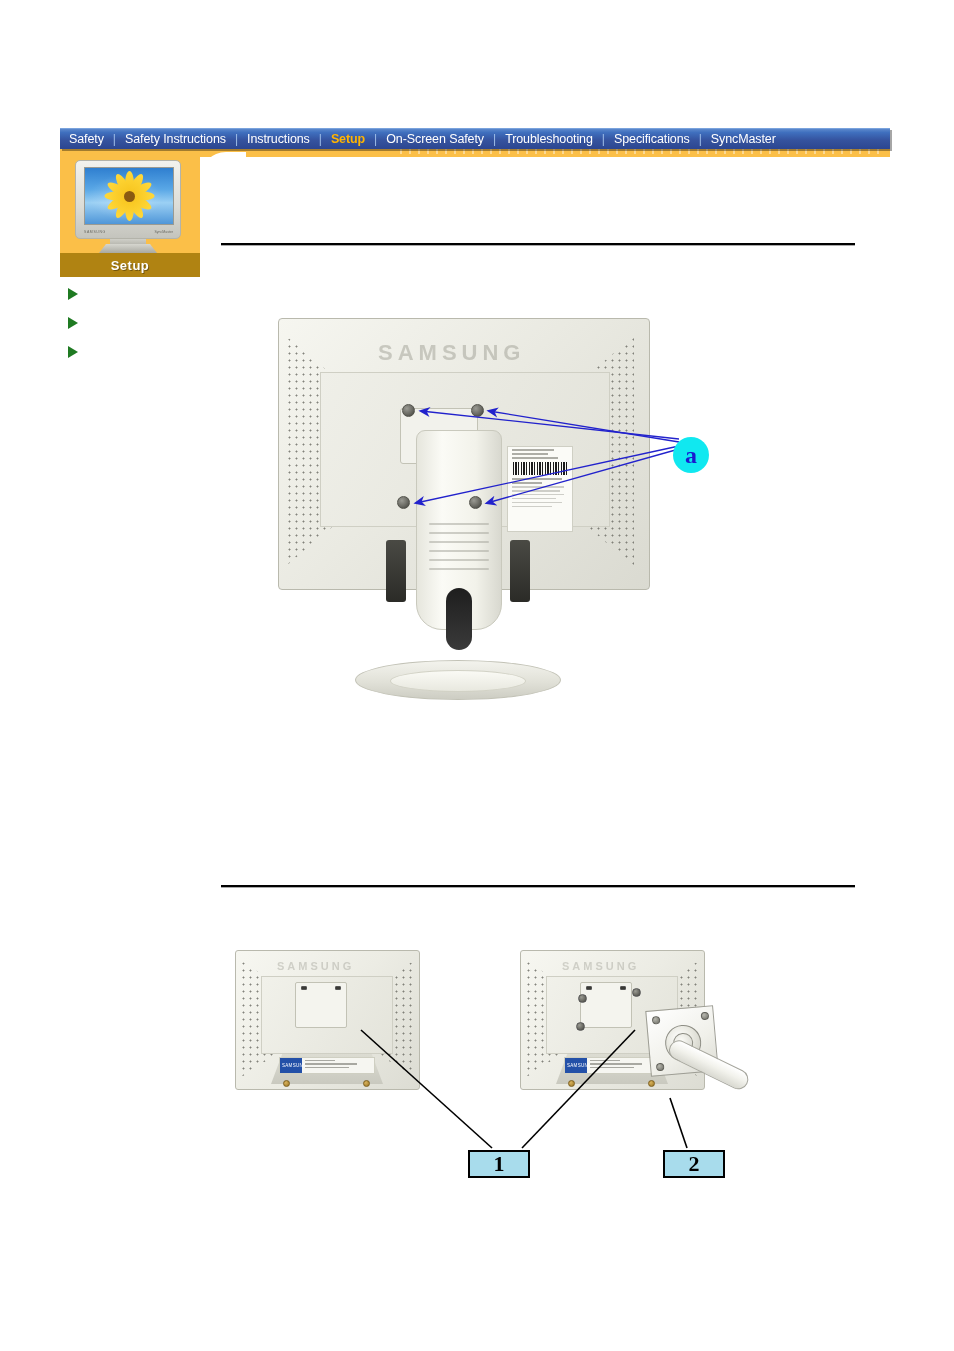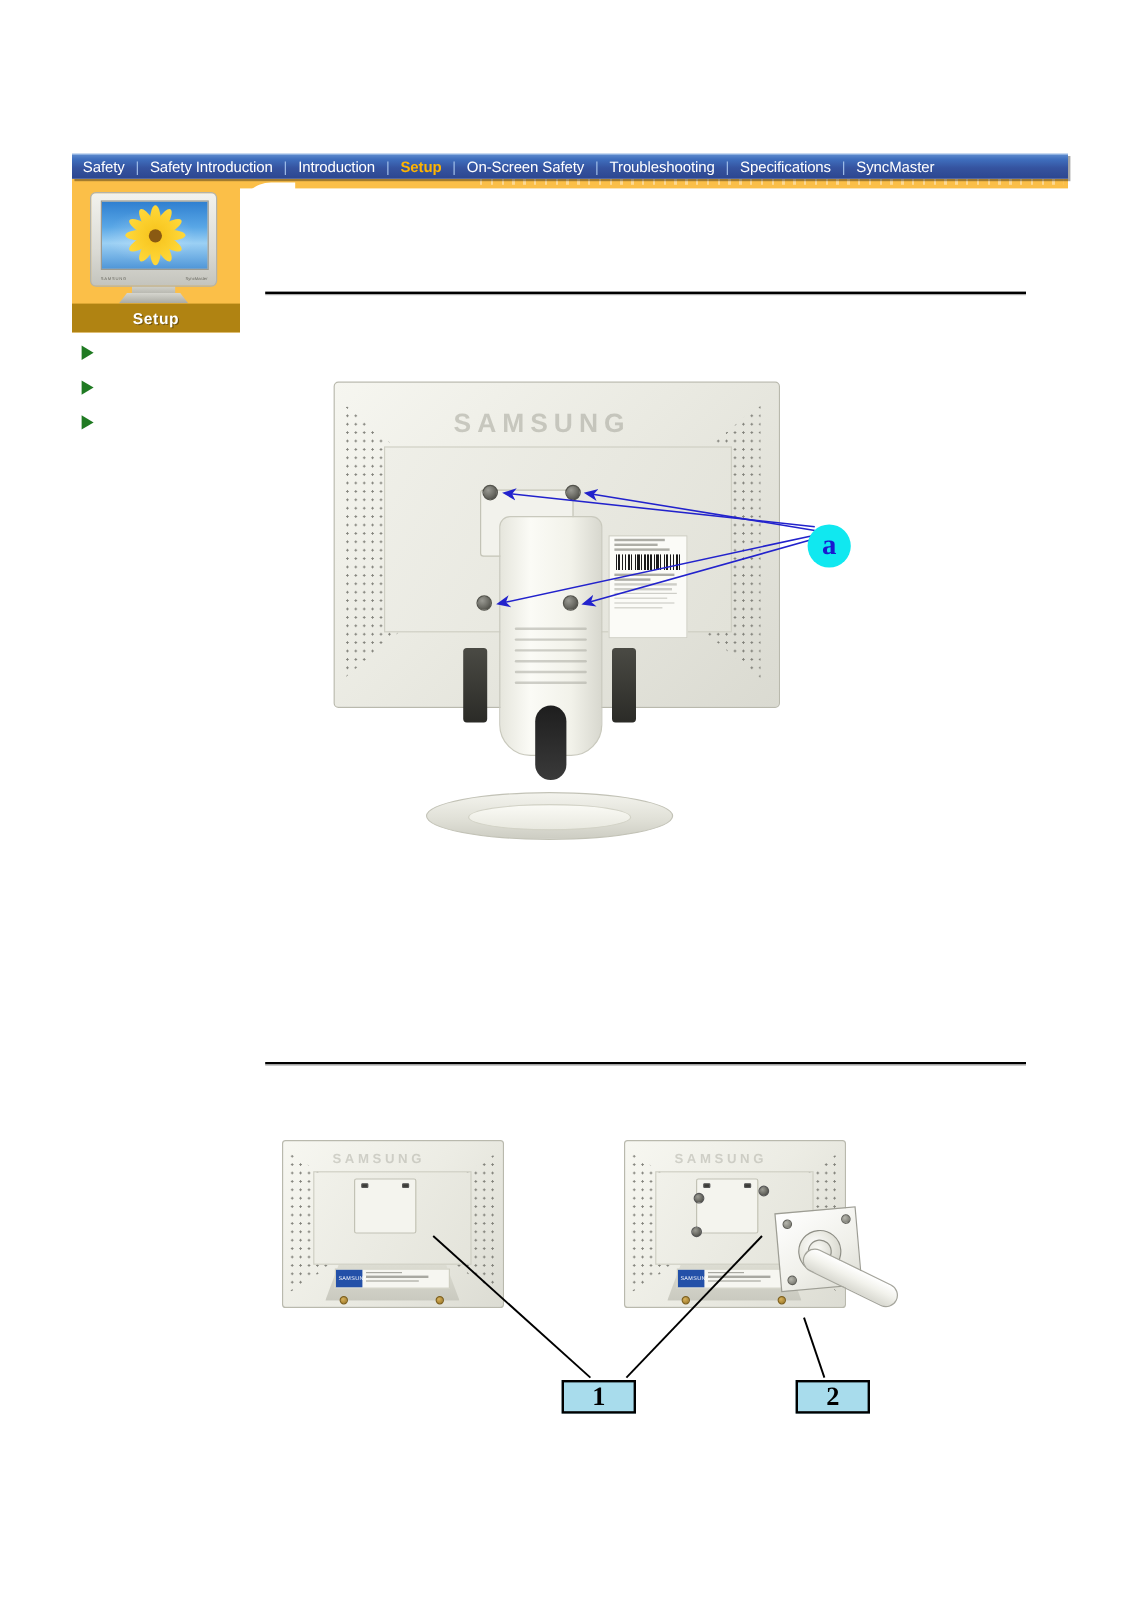--- a/index.html
+++ b/index.html
@@ -556,23 +556,23 @@
     overflow: visible;
     z-index: 5;
   }
 </style>
 </head>
 <body>
 
 <div id="navbar">
     <span class="nav-item">Safety</span>
     <span class="nav-sep">|</span>
-    <span class="nav-item">Safety Introduction</span>
+    <span class="nav-item">Safety Instructions</span>
     <span class="nav-sep">|</span>
-    <span class="nav-item">Introduction</span>
+    <span class="nav-item">Instructions</span>
     <span class="nav-sep">|</span>
     <span class="nav-item active">Setup</span>
     <span class="nav-sep">|</span>
     <span class="nav-item">On-Screen Safety</span>
     <span class="nav-sep">|</span>
     <span class="nav-item">Troubleshooting</span>
     <span class="nav-sep">|</span>
     <span class="nav-item">Specifications</span>
     <span class="nav-sep">|</span>
     <span class="nav-item">SyncMaster</span>

